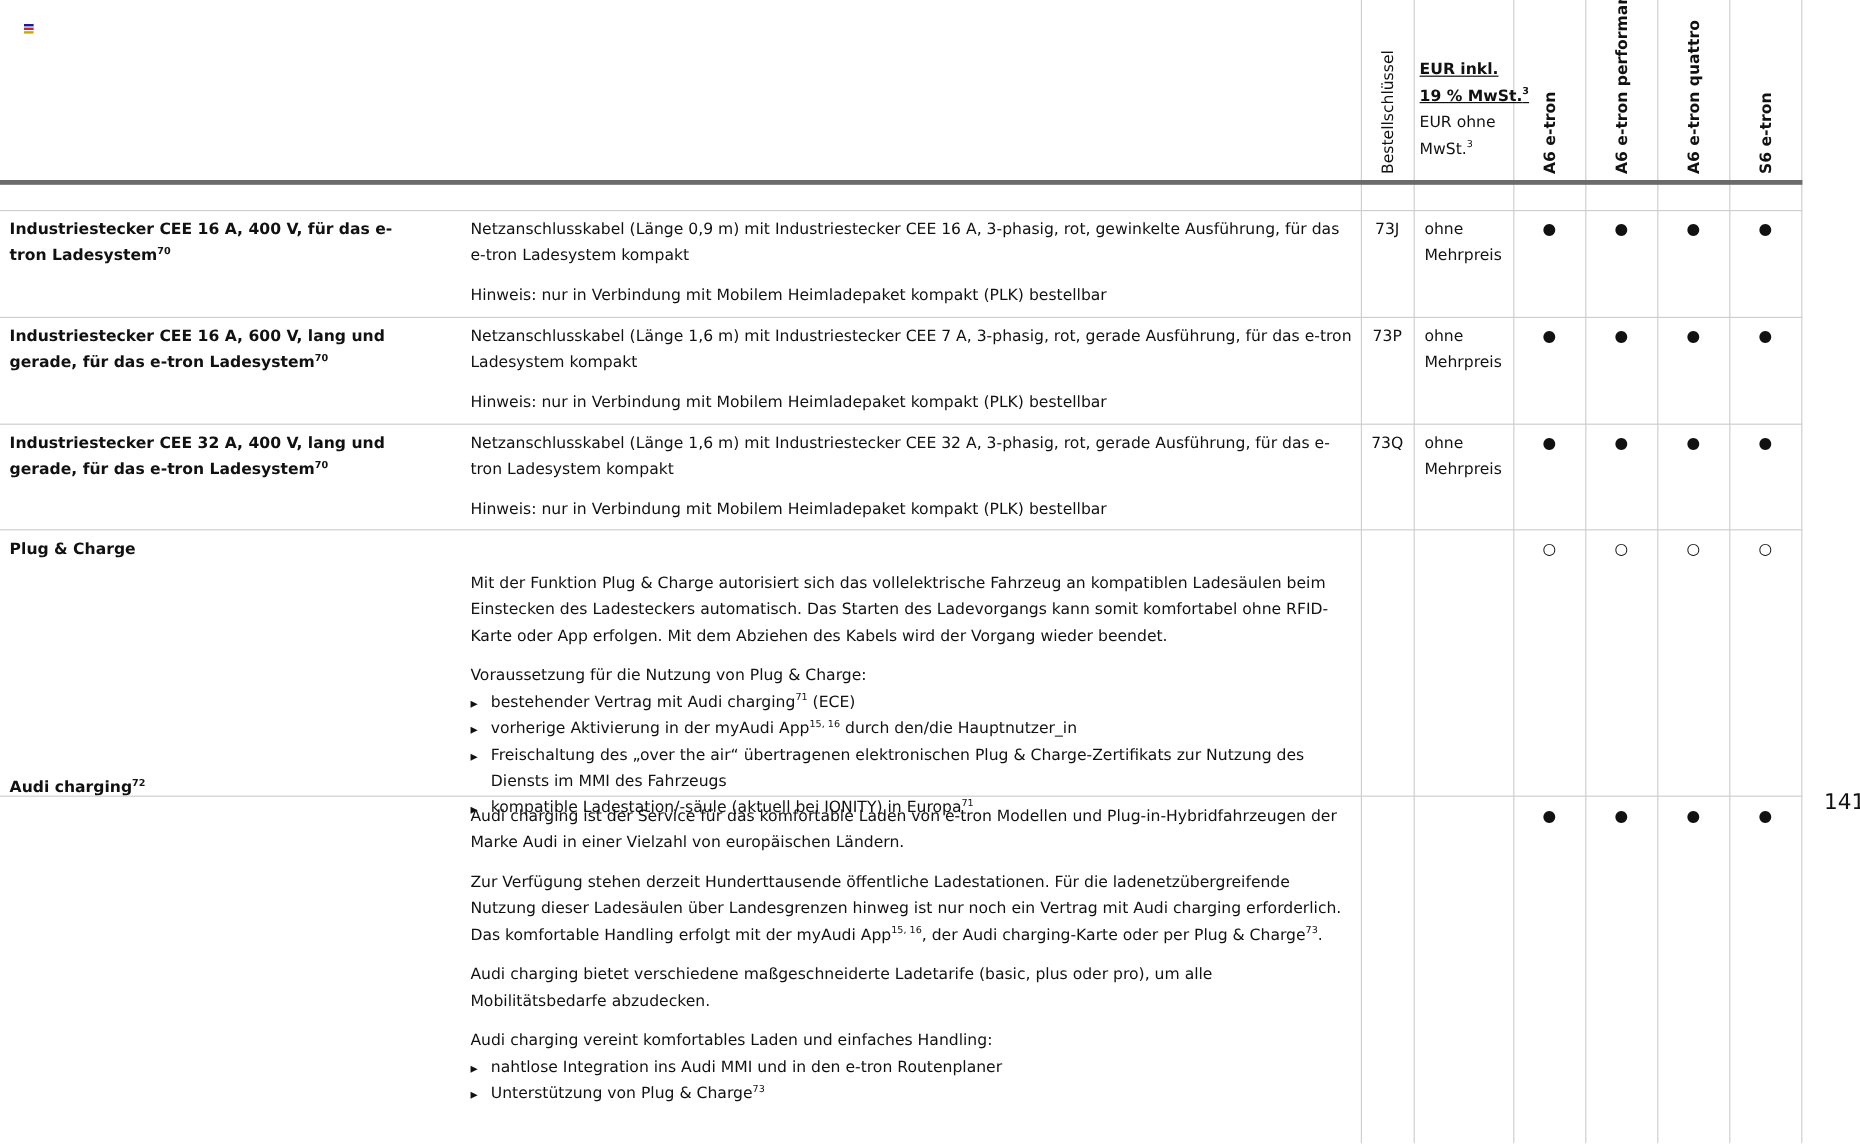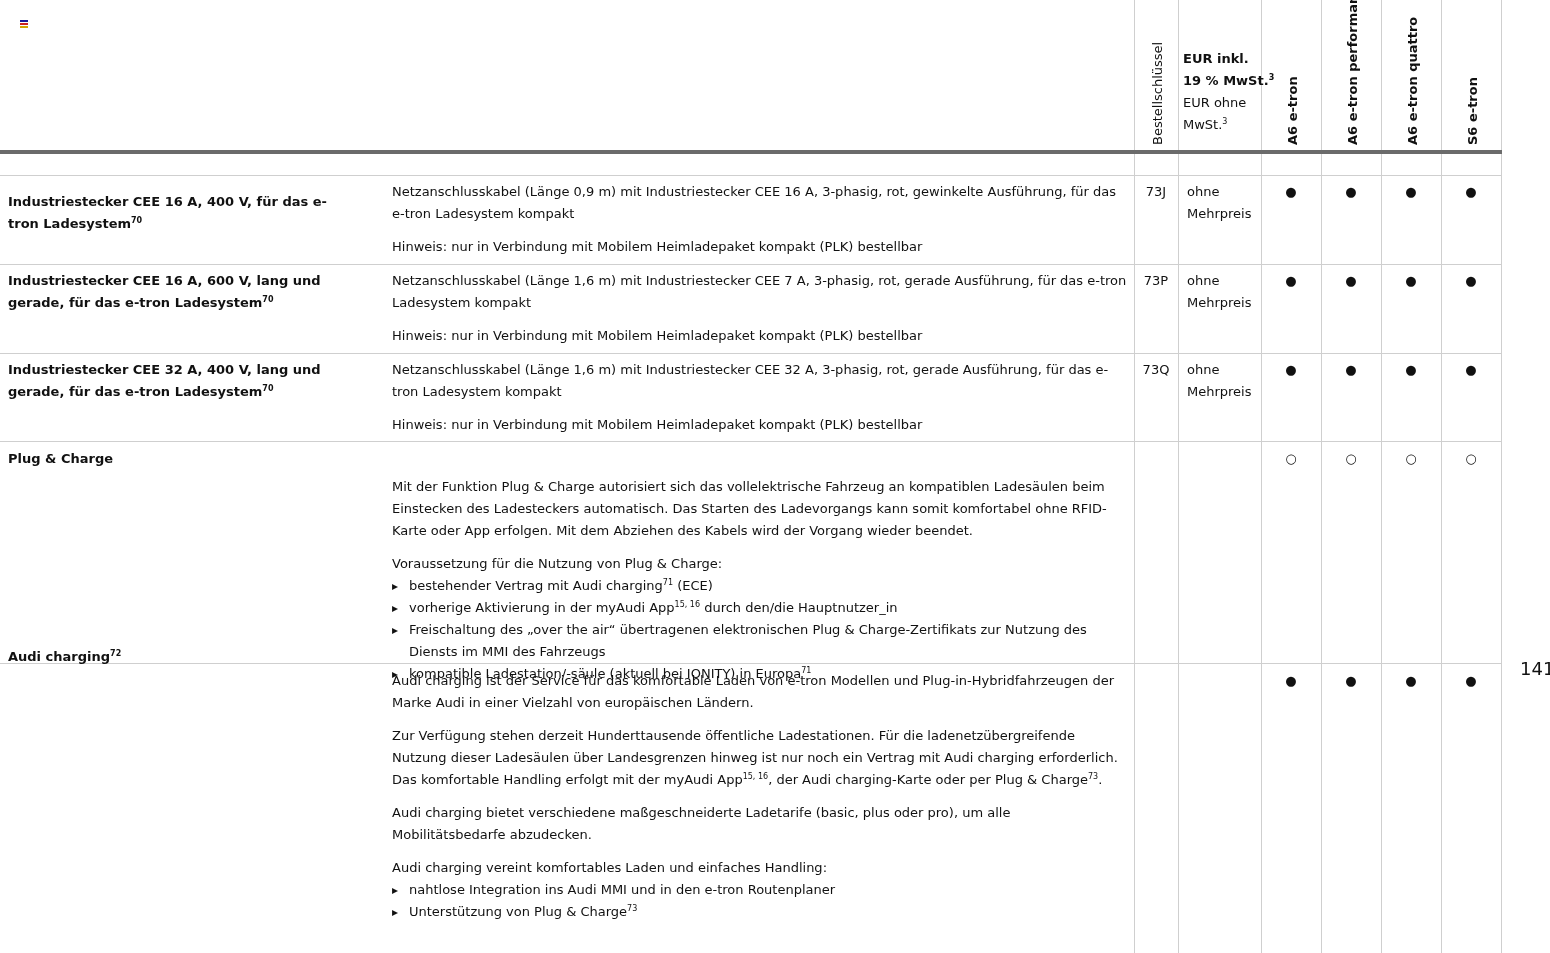--- a/index.html
+++ b/index.html
@@ -7,21 +7,21 @@
          font-family:"DejaVu Sans", "Liberation Sans", sans-serif; color:#111; }
   .flag { position:absolute; left:20px; top:20px; width:8px; height:7px; }
   .flag div { height:2px; margin-bottom:1px; }
   .vline { position:absolute; top:0; width:1px; height:953px; background:#cfcfcf; }
   .hline { position:absolute; left:0; width:1502px; height:1px; background:#cfcfcf; }
   .thick { position:absolute; left:0; top:150px; width:1502px; height:4px; background:#6b6b6b; }
   .vert { position:absolute; transform-origin:left top; transform:rotate(-90deg);
           white-space:nowrap; font-size:13px; }
   .vert.bold { font-weight:bold; }
   .pricehead { position:absolute; left:1183px; top:48px; font-size:13px; line-height:22px; }
-  .pricehead b { font-weight:bold; }
+  .pricehead b { font-weight:bold;text-decoration:underline; }
   .sup { font-size:8px; vertical-align:super; line-height:0; }
   .cell { position:absolute; font-size:13px; line-height:22px; }
   .name { left:8px; width:340px; font-weight:bold; }
   .desc { left:392px; width:735px; }
   .desc p { margin:0 0 11px 0; }
   .desc ul { margin:0; padding:0; list-style:none; }
   .desc li { position:relative; padding-left:17px; }
   .desc li::before { content:"\25B8"; position:absolute; left:0; top:0; font-size:12px; }
   .code { left:1136px; width:40px; text-align:center; }
   .price { left:1187px; width:72px; }
@@ -56,21 +56,21 @@
   <b>EUR inkl.</b><br>
   <b><span>19 % MwSt.</span><span class="sup">3</span></b><br>
   <span>EUR ohne</span><br>
   <span>MwSt.</span><span class="sup">3</span>
 </div>
 <div class="vert bold" style="left:1285px; top:145px">A6 e-tron</div>
 <div class="vert bold" style="left:1345px; top:145px">A6 e-tron performance</div>
 <div class="vert bold" style="left:1405px; top:145px">A6 e-tron quattro</div>
 <div class="vert bold" style="left:1465px; top:145px">S6 e-tron</div>
 
-<div class="cell name" style="top:191px"><span>Industriestecker CEE 16 A, 400 V, für das e-tron Ladesystem</span><span class="sup">70</span></div>
+<div class="cell name" style="top:181px"><span>Industriestecker CEE 16 A, 400 V, für das e-tron Ladesystem</span><span class="sup">70</span></div>
 <div class="cell desc" style="top:181px">
   <p>Netzanschlusskabel (Länge 0,9 m) mit Industriestecker CEE 16 A, 3-phasig, rot, gewinkelte Ausführung, für das e-tron Ladesystem kompakt</p>
     <p>Hinweis: nur in Verbindung mit Mobilem Heimladepaket kompakt (PLK) bestellbar</p>
 </div>
 <div class="cell code" style="top:181px">73J</div>
 <div class="cell price" style="top:181px"><span>ohne</span><br><span>Mehrpreis</span></div>
 <div class="mark" style="left:1281px; top:181px">●</div>
 <div class="mark" style="left:1341px; top:181px">●</div>
 <div class="mark" style="left:1401px; top:181px">●</div>
 <div class="mark" style="left:1461px; top:181px">●</div>

